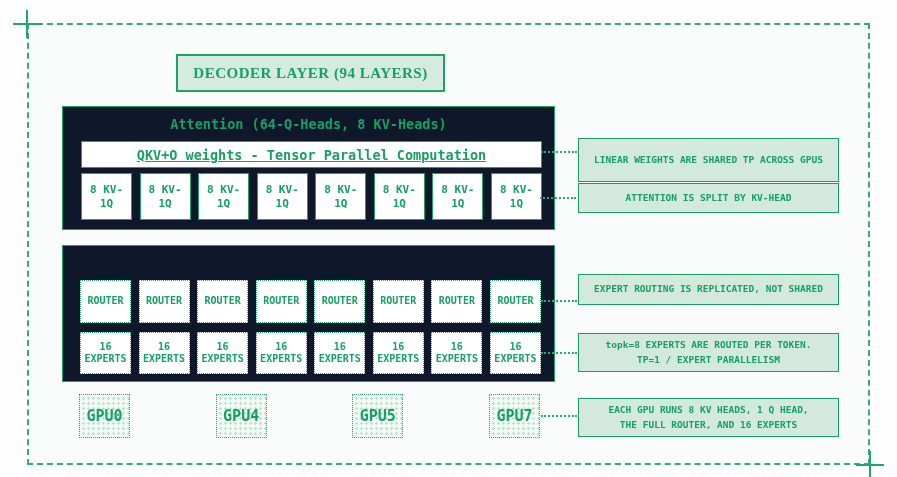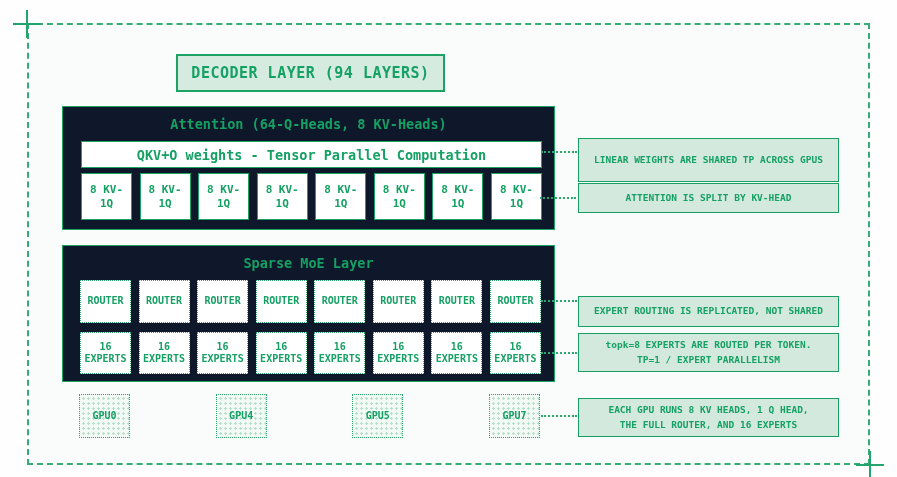--- a/index.html
+++ b/index.html
@@ -17,71 +17,71 @@
   .cross { position: absolute; }
   .cross .h { position: absolute; background: #22a56c; width: 28px; height: 2px; left: -14px; top: -1px; }
   .cross .v { position: absolute; background: #22a56c; width: 2px; height: 28px; left: -1px; top: -14px; }
   .cross.tl { left: 27px; top: 24px; }
   .cross.br { left: 870px; top: 465px; }
 
   .titlebox {
     position: absolute; left: 176px; top: 54px; width: 269px; height: 38px;
     background: #d6ebe0; border: 2px solid #1da266;
     display: flex; align-items: center; justify-content: center;
-    color: #15a064; font-size: 15px; font-weight: bold; letter-spacing: 0.5px;
+    color: #15a064; font-size: 15px; font-weight: bold; letter-spacing: 0.5px; font-family: Liberation Serif, serif;
   }
 
   .container-box {
     position: absolute; left: 62px; width: 493px;
     background: #0f172a; border: 1.5px solid #1da266;
   }
   .container-box.attention { top: 106px; height: 124px; }
   .container-box.moe { top: 245px; height: 137px; }
   .section-header {
     position: absolute; left: 0; right: 0; top: 9px; text-align: center;
     color: #15a064; font-size: 13.5px; font-weight: bold;
   }
 
   .qkv-box {
     position: absolute; left: 18px; top: 34px; width: 461px; height: 27px;
     background: #ffffff; border: 1.5px solid #1da266;
     display: flex; align-items: center; justify-content: center;
-    color: #15a064; font-size: 13.5px; font-weight: bold;
+    color: #15a064; font-size: 13.5px; font-weight: bold; text-decoration: underline;
   }
 
   .row8 { position: absolute; display: flex; justify-content: space-between; }
   .kv-row { left: 18px; top: 66px; width: 461px; height: 47px; }
   .router-row { left: 17px; top: 34px; width: 461px; height: 43px; }
   .experts-row { left: 17px; top: 86px; width: 461px; height: 42px; }
   .gpu-row { left: 79px; top: 394px; width: 461px; height: 44px; }
 
   .cell {
     width: 51px; display: flex; align-items: center; justify-content: center;
     text-align: center; color: #15a064; font-weight: bold;
     white-space: pre-line; line-height: 1.25;
   }
   .kv-cell { background: #ffffff; border: 1.5px solid #1da266; font-size: 11px; }
   .dotted-cell { background: #ffffff; border: 1.5px dotted #2aa870; font-size: 10px; }
   .gpu-cell {
-    border: 1.5px dotted #2aa870; font-size: 10px;
+    border: 1.5px dotted #2aa870; font-size: 15px;
     background-color: #f3faf6;
     background-image: radial-gradient(circle, rgba(34,165,108,0.30) 1px, transparent 1.2px);
     background-size: 5px 5px; background-position: 1px 1px;
   }
 
   .annotation {
     position: absolute; left: 578px; width: 261px;
     background: #d3e9dd; border: 1.5px solid #179e61;
     display: flex; align-items: center; justify-content: center; text-align: center;
     color: #15a064; font-size: 9.5px; font-weight: bold;
     white-space: pre-line; line-height: 1.55; padding: 2px 4px;
   }
   .a1 { top: 138px; height: 44px; }
   .a2 { top: 183px; height: 30px; }
-  .a3 { top: 296px; height: 31px; }
+  .a3 { top: 274px; height: 31px; }
   .a4 { top: 333px; height: 39px; }
   .a5 { top: 398px; height: 39px; }
 
   .connector {
     position: absolute; height: 0; width: 36px;
     border-top: 2px dotted #2aa870;
   }
   .c1 { left: 541px; top: 151px; }
   .c2 { left: 540px; top: 197px; }
   .c3 { left: 541px; top: 300px; }
@@ -122,21 +122,20 @@
       <div class="cell kv-cell">8 KV-
 1Q</div>
       <div class="cell kv-cell">8 KV-
 1Q</div>
       <div class="cell kv-cell">8 KV-
 1Q</div>
     </div>
   </div>
 
   <div class="container-box moe">
-    <div class="section-header">Sparse MoE Layer</div>
     <div class="row8 router-row">
       <div class="cell dotted-cell">ROUTER</div>
       <div class="cell dotted-cell">ROUTER</div>
       <div class="cell dotted-cell">ROUTER</div>
       <div class="cell dotted-cell">ROUTER</div>
       <div class="cell dotted-cell">ROUTER</div>
       <div class="cell dotted-cell">ROUTER</div>
       <div class="cell dotted-cell">ROUTER</div>
       <div class="cell dotted-cell">ROUTER</div>
     </div>

